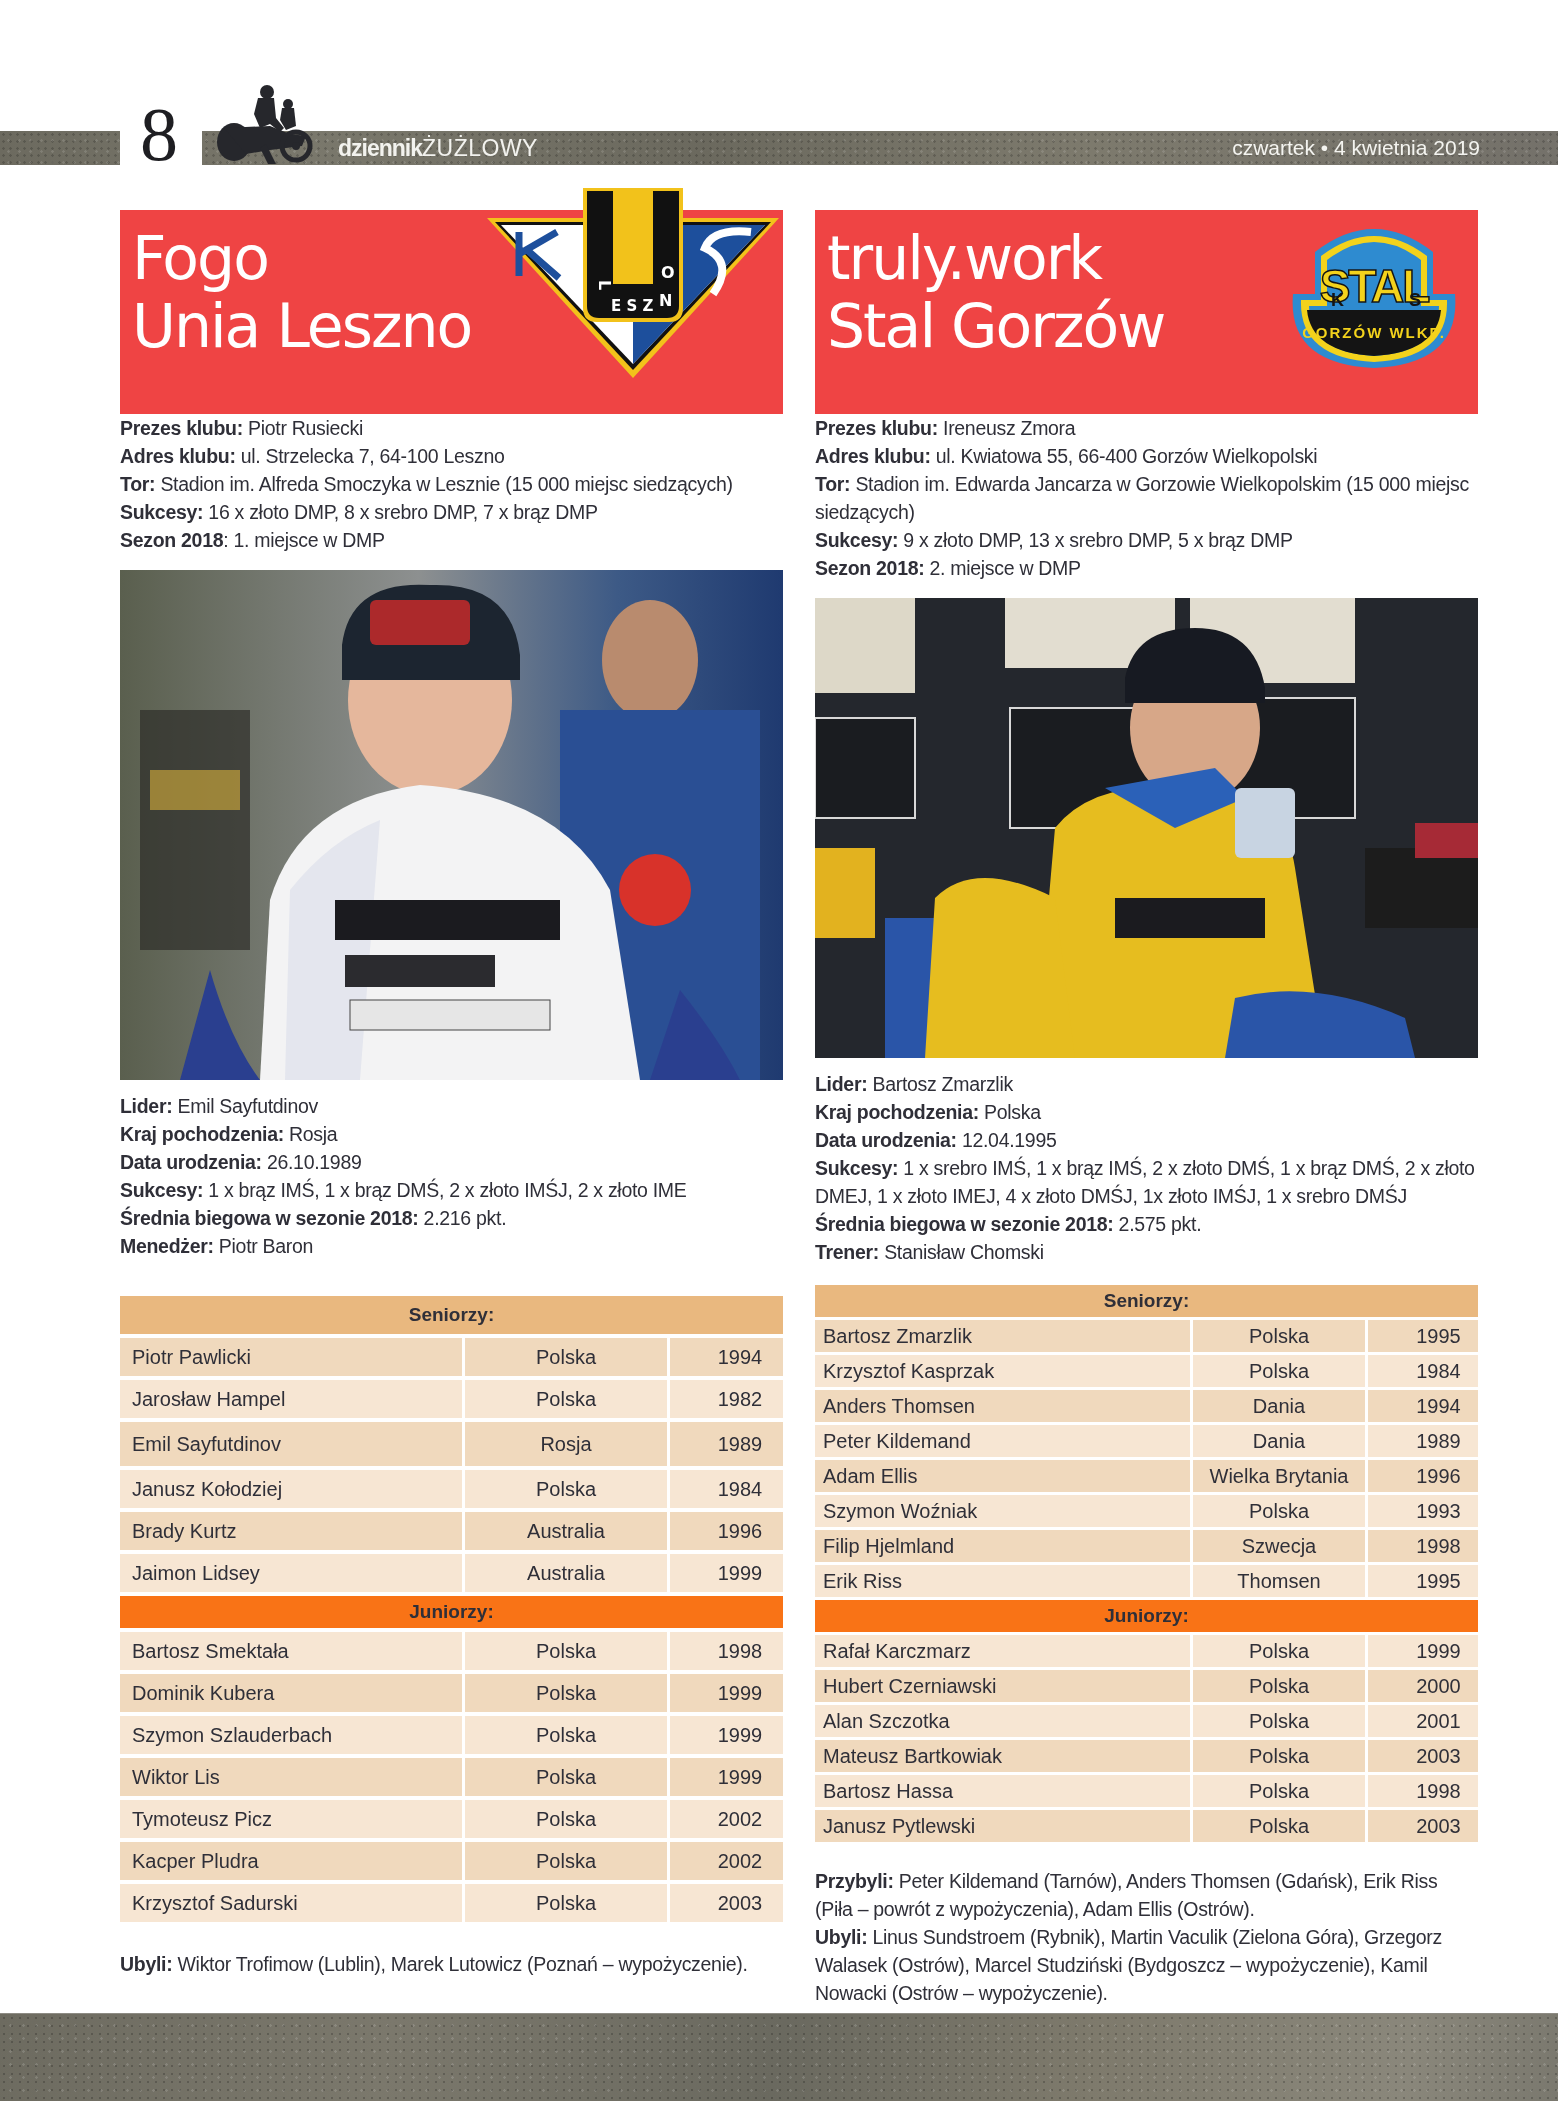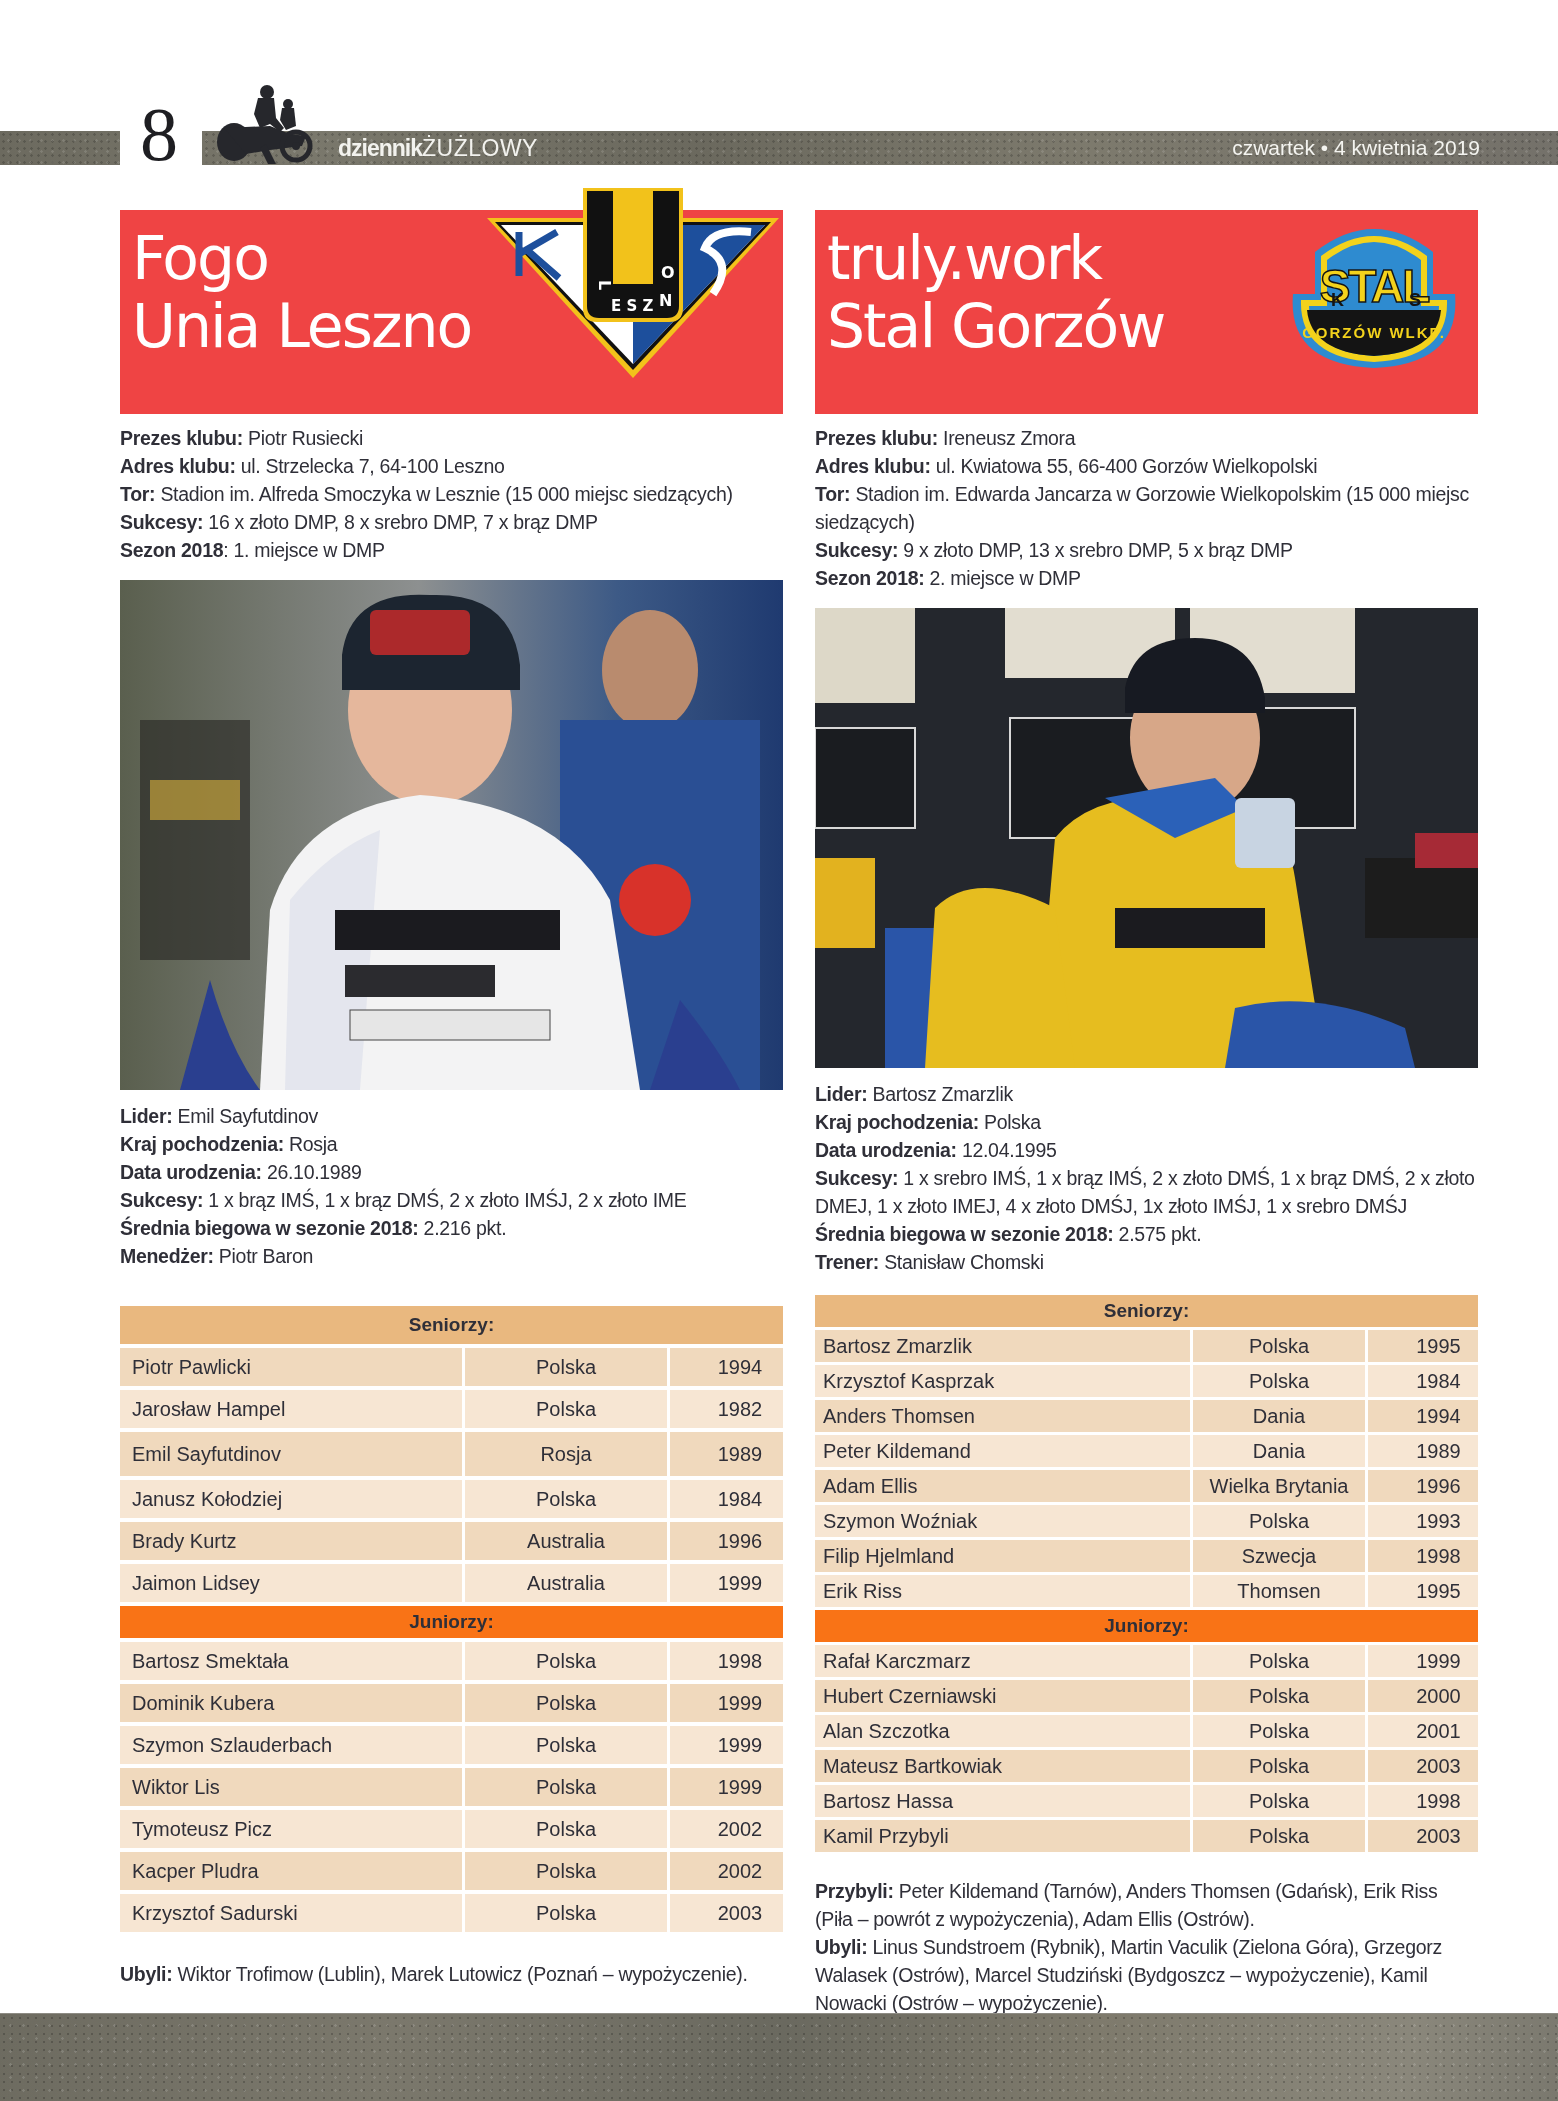--- a/index.html
+++ b/index.html
@@ -42,21 +42,21 @@
       position: relative; height: 204px; background: #ef4444; overflow: visible;
     }
     .club-name {
       position: absolute; left: 12px; top: 14px; color: #fff; font-size: 60px; line-height: 68px;
       font-family: "DejaVu Sans", sans-serif; letter-spacing: -2px; font-weight: normal;
     }
     .club-name span { display: block; }
     .logo-unia { position: absolute; left: 363px; top: -22px; width: 300px; height: 192px; }
     .logo-stal { position: absolute; left: 470px; top: 4px; width: 178px; height: 158px; }
 
-    .info { margin-top: 10px; font-size: 19.5px; line-height: 28px; color: #2f2f38; font-family: "Liberation Sans", sans-serif; letter-spacing: -0.3px; }
+    .info { font-size: 19.5px; line-height: 28px; color: #2f2f38; font-family: "Liberation Sans", sans-serif; letter-spacing: -0.3px; }
     .info p { margin: 0; }
     .info .k { font-weight: bold; }
 
     .photo { position: relative; margin-top: 16px; width: 663px; overflow: hidden; }
     .photo.left-photo { height: 510px; }
     .photo.right-photo { height: 460px; }
 
     .leader { margin-top: 12px; }
 
     
@@ -391,21 +391,21 @@
           <td class="n">Mateusz Bartkowiak</td>
           <td class="c">Polska</td>
           <td class="y">2003</td>
         </tr>
       <tr class="even">
           <td class="n">Bartosz Hassa</td>
           <td class="c">Polska</td>
           <td class="y">1998</td>
         </tr>
       <tr class="odd">
-          <td class="n">Kamil Przybyli</td>
+          <td class="n">Janusz Pytlewski</td>
           <td class="c">Polska</td>
           <td class="y">2003</td>
         </tr>
     </tbody>
   </table>
 
   <div class="transfers" style="margin-top:22px">
     <p><span class="k">Przybyli:</span><span> Peter Kildemand (Tarnów), Anders Thomsen (Gdańsk), Erik Riss (Piła – powrót z wypożyczenia), Adam Ellis (Ostrów).</span></p>
     <p><span class="k">Ubyli:</span><span> Linus Sundstroem (Rybnik), Martin Vaculik (Zielona Góra), Grzegorz Walasek (Ostrów), Marcel Studziński (Bydgoszcz – wypożyczenie), Kamil Nowacki (Ostrów – wypożyczenie).</span></p>
   </div>

